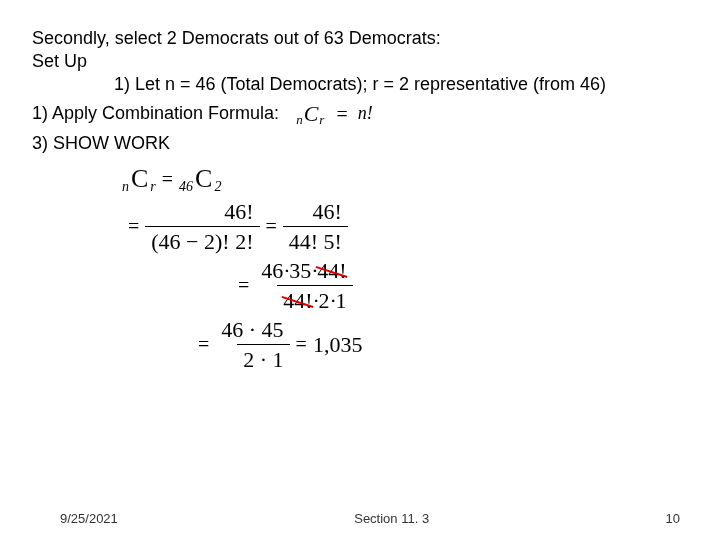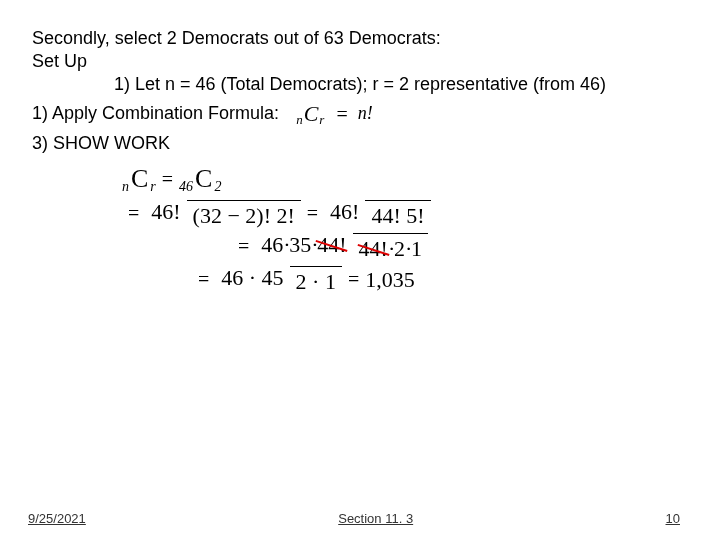--- a/index.html
+++ b/index.html
@@ -50,22 +50,22 @@
   .work-row {
     display: flex;
     align-items: center;
     margin: 6px 0;
   }
   .bigC2 { font-size: 26px; font-style: normal; }
   .presub2 { font-size: 14px; font-style: italic; position: relative; top: 8px; margin-right: 2px; }
   .postsub2 { font-size: 14px; font-style: italic; position: relative; top: 8px; margin-left: 2px; }
   .frac2 {
     display: inline-flex;
-    flex-direction: row;
-    align-items: flex-start;
+    flex-direction: column;
+    align-items: flex-end;
     line-height: 1.05;
   }
   .frac2 .num { padding: 0 6px 3px 6px; }
   .frac2 .den { border-top: 1.4px solid #000; padding: 3px 6px 0 6px; }
   .cancel {
     position: relative;
     display: inline-block;
   }
   .cancel::after {
     content: "";
@@ -78,22 +78,21 @@
   .dot { display:inline-block; width:6px; text-align:center; }
 
   .footer {
     position: absolute;
     bottom: 14px;
     left: 0; right: 0;
     font-size: 13px;
     color: #333;
     display: flex;
     justify-content: space-between;
-    padding: 0 40px 0 28px;
-    text-decoration: underline;
+    padding: 0 40px 0 60px;
   }
 </style>
 </head>
 <body>
 
 <div class="slide">
   <p class="line">Secondly, select 2 Democrats out of 63 Democrats:</p>
   <p class="line">Set Up</p>
   <p class="line ol-item">1)   Let n = 46 (Total Democrats); r = 2 representative (from 46)</p>
 
@@ -121,21 +120,21 @@
       <span class="eq">=</span>
       <span class="presub2">46</span>
       <span class="bigC2">C</span>
       <span class="postsub2">2</span>
     </div>
 
     <div class="work-row">
       <span class="eq">=</span>
       <span class="frac2">
         <span class="num">46!</span>
-        <span class="den">(32 − 2)! 2!</span>
+        <span class="den">(46 − 2)! 2!</span>
       </span>
       <span class="eq">=</span>
       <span class="frac2">
         <span class="num">46!</span>
         <span class="den">44! 5!</span>
       </span>
     </div>
 
     <div class="work-row" style="margin-left:110px">
       <span class="eq">=</span>

